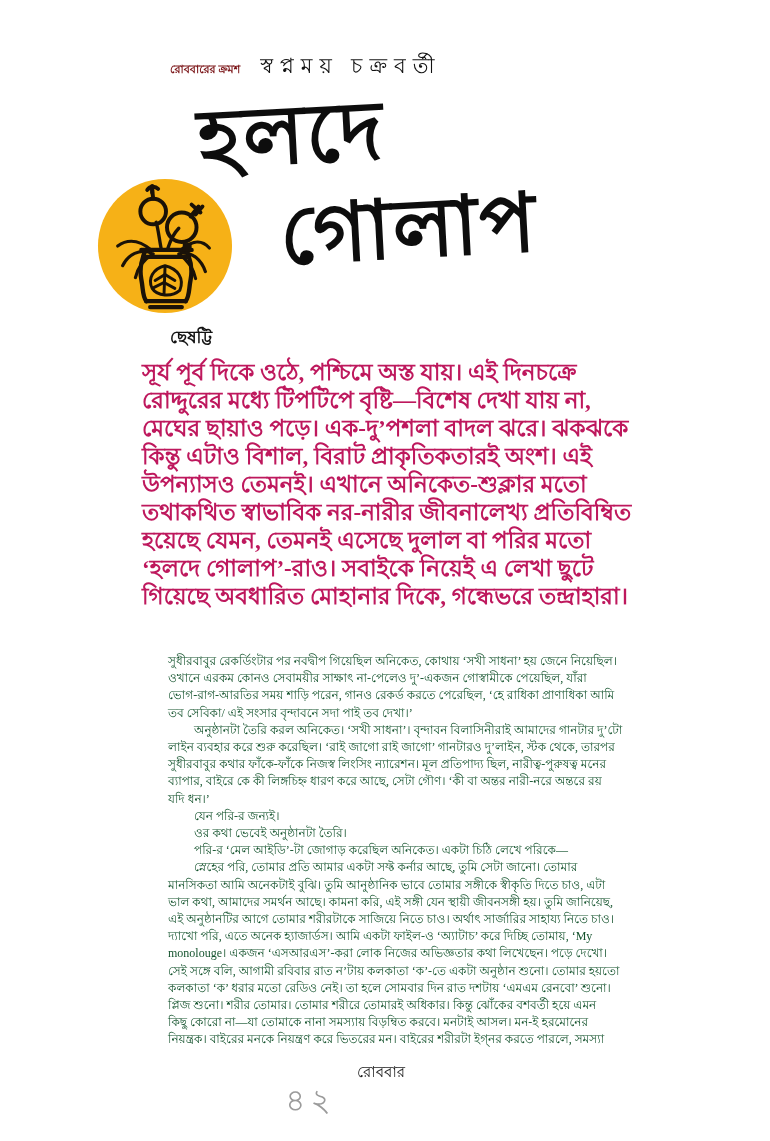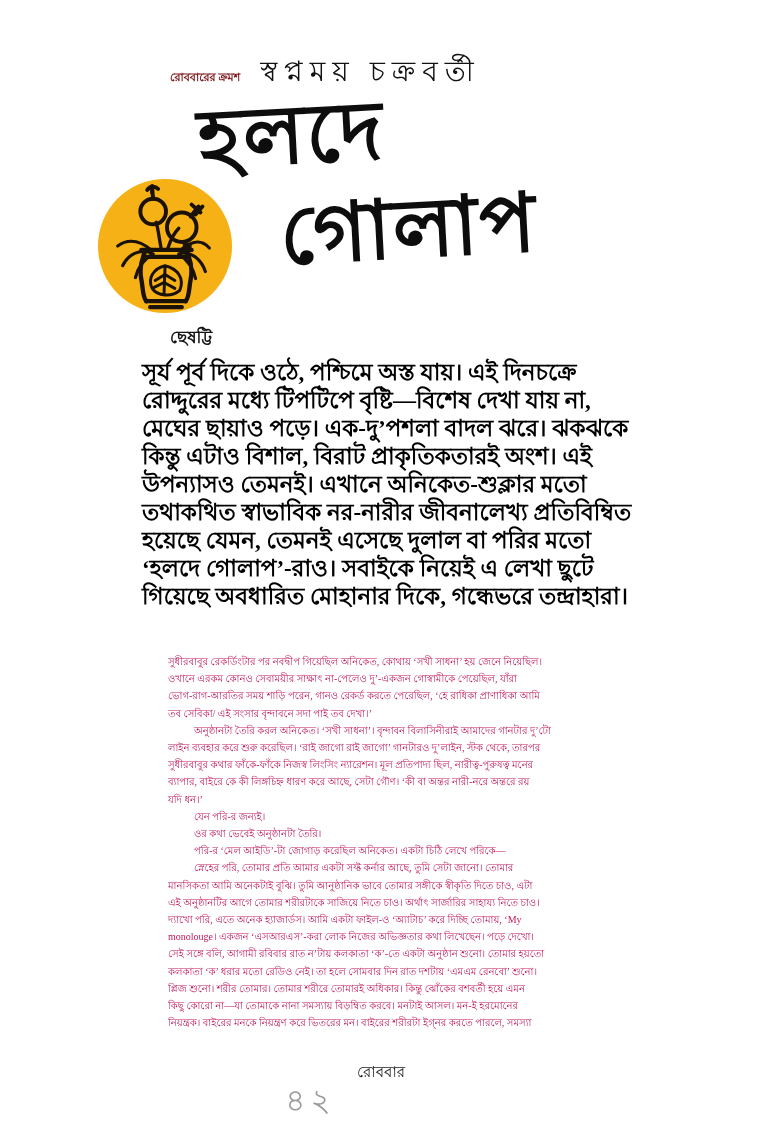--- a/index.html
+++ b/index.html
@@ -24,21 +24,21 @@
     align-items: baseline;
     white-space: nowrap;
   }
   .series-label {
     color: #7b1518;
     font-size: 11px;
     font-weight: bold;
   }
   .author-name {
     margin-left: 20px;
-    font-size: 28px;
+    font-size: 21px;
     letter-spacing: 7px;
     color: #111111;
   }
 
   
   .title-line {
     position: absolute;
     font-weight: bold;
     font-size: 82px;
     line-height: 1;
@@ -69,34 +69,34 @@
   
   .intro {
     position: absolute;
     left: 142px; top: 359px;
     width: 505px;
   }
   .intro .line {
     font-size: 23px;
     line-height: 28px;
     font-weight: 600;
-    color: #000000;
+    color: #be185d;
     white-space: nowrap;
   }
 
   
   .body-text {
     position: absolute;
     left: 168px; top: 653px;
     width: 527px;
   }
   .body-text .line {
-    font-size: 10px;
+    font-size: 12px;
     line-height: 17.2px;
-    color: #be185d;
+    color: #14532d;
     white-space: nowrap;
   }
   .body-text .line.indent { padding-left: 26px; }
 
   
   .footer-magazine {
     position: absolute;
     left: 0; top: 1060px;
     width: 762px;
     text-align: center;
@@ -201,20 +201,21 @@
     <div class="line indent">অনুষ্ঠানটা তৈরি করল অনিকেত। ‘সখী সাধনা’। বৃন্দাবন বিলাসিনীরাই আমাদের গানটার দু’টো</div>
     <div class="line">লাইন ব্যবহার করে শুরু করেছিল। ‘রাই জাগো রাই জাগো’ গানটারও দু’লাইন, স্টক থেকে, তারপর</div>
     <div class="line">সুধীরবাবুর কথার ফাঁকে-ফাঁকে নিজস্ব লিংসিং ন্যারেশন। মূল প্রতিপাদ্য ছিল, নারীত্ব-পুরুষত্ব মনের</div>
     <div class="line">ব্যাপার, বাইরে কে কী লিঙ্গচিহ্ন ধারণ করে আছে, সেটা গৌণ। ‘কী বা অন্তর নারী-নরে অন্তরে রয়</div>
     <div class="line">যদি ধন।’</div>
     <div class="line indent">যেন পরি-র জন্যই।</div>
     <div class="line indent">ওর কথা ভেবেই অনুষ্ঠানটা তৈরি।</div>
     <div class="line indent">পরি-র ‘মেল আইডি’-টা জোগাড় করেছিল অনিকেত। একটা চিঠি লেখে পরিকে—</div>
     <div class="line indent">স্নেহের পরি, তোমার প্রতি আমার একটা সফ্ট কর্নার আছে, তুমি সেটা জানো। তোমার</div>
     <div class="line">মানসিকতা আমি অনেকটাই বুঝি। তুমি আনুষ্ঠানিক ভাবে তোমার সঙ্গীকে স্বীকৃতি দিতে চাও, এটা</div>
+    <div class="line">ভাল কথা, আমাদের সমর্থন আছে। কামনা করি, এই সঙ্গী যেন স্থায়ী জীবনসঙ্গী হয়। তুমি জানিয়েছ,</div>
     <div class="line">এই অনুষ্ঠানটির আগে তোমার শরীরটাকে সাজিয়ে নিতে চাও। অর্থাৎ সার্জারির সাহায্য নিতে চাও।</div>
     <div class="line">দ্যাখো পরি, এতে অনেক হ্যাজার্ডস। আমি একটা ফাইল-ও ‘অ্যাটাচ’ করে দিচ্ছি তোমায়, ‘My</div>
     <div class="line">monolouge। একজন ‘এসআরএস’-করা লোক নিজের অভিজ্ঞতার কথা লিখেছেন। পড়ে দেখো।</div>
     <div class="line">সেই সঙ্গে বলি, আগামী রবিবার রাত ন’টায় কলকাতা ‘ক’-তে একটা অনুষ্ঠান শুনো। তোমার হয়তো</div>
     <div class="line">কলকাতা ‘ক’ ধরার মতো রেডিও নেই। তা হলে সোমবার দিন রাত দশটায় ‘এমএম রেনবো’ শুনো।</div>
     <div class="line">প্লিজ শুনো। শরীর তোমার। তোমার শরীরে তোমারই অধিকার। কিন্তু ঝোঁকের বশবর্তী হয়ে এমন</div>
     <div class="line">কিছু কোরো না—যা তোমাকে নানা সমস্যায় বিড়ম্বিত করবে। মনটাই আসল। মন-ই হরমোনের</div>
     <div class="line">নিয়ন্ত্রক। বাইরের মনকে নিয়ন্ত্রণ করে ভিতরের মন। বাইরের শরীরটা ইগ্‌নর করতে পারলে, সমস্যা</div>
   </div>
 

